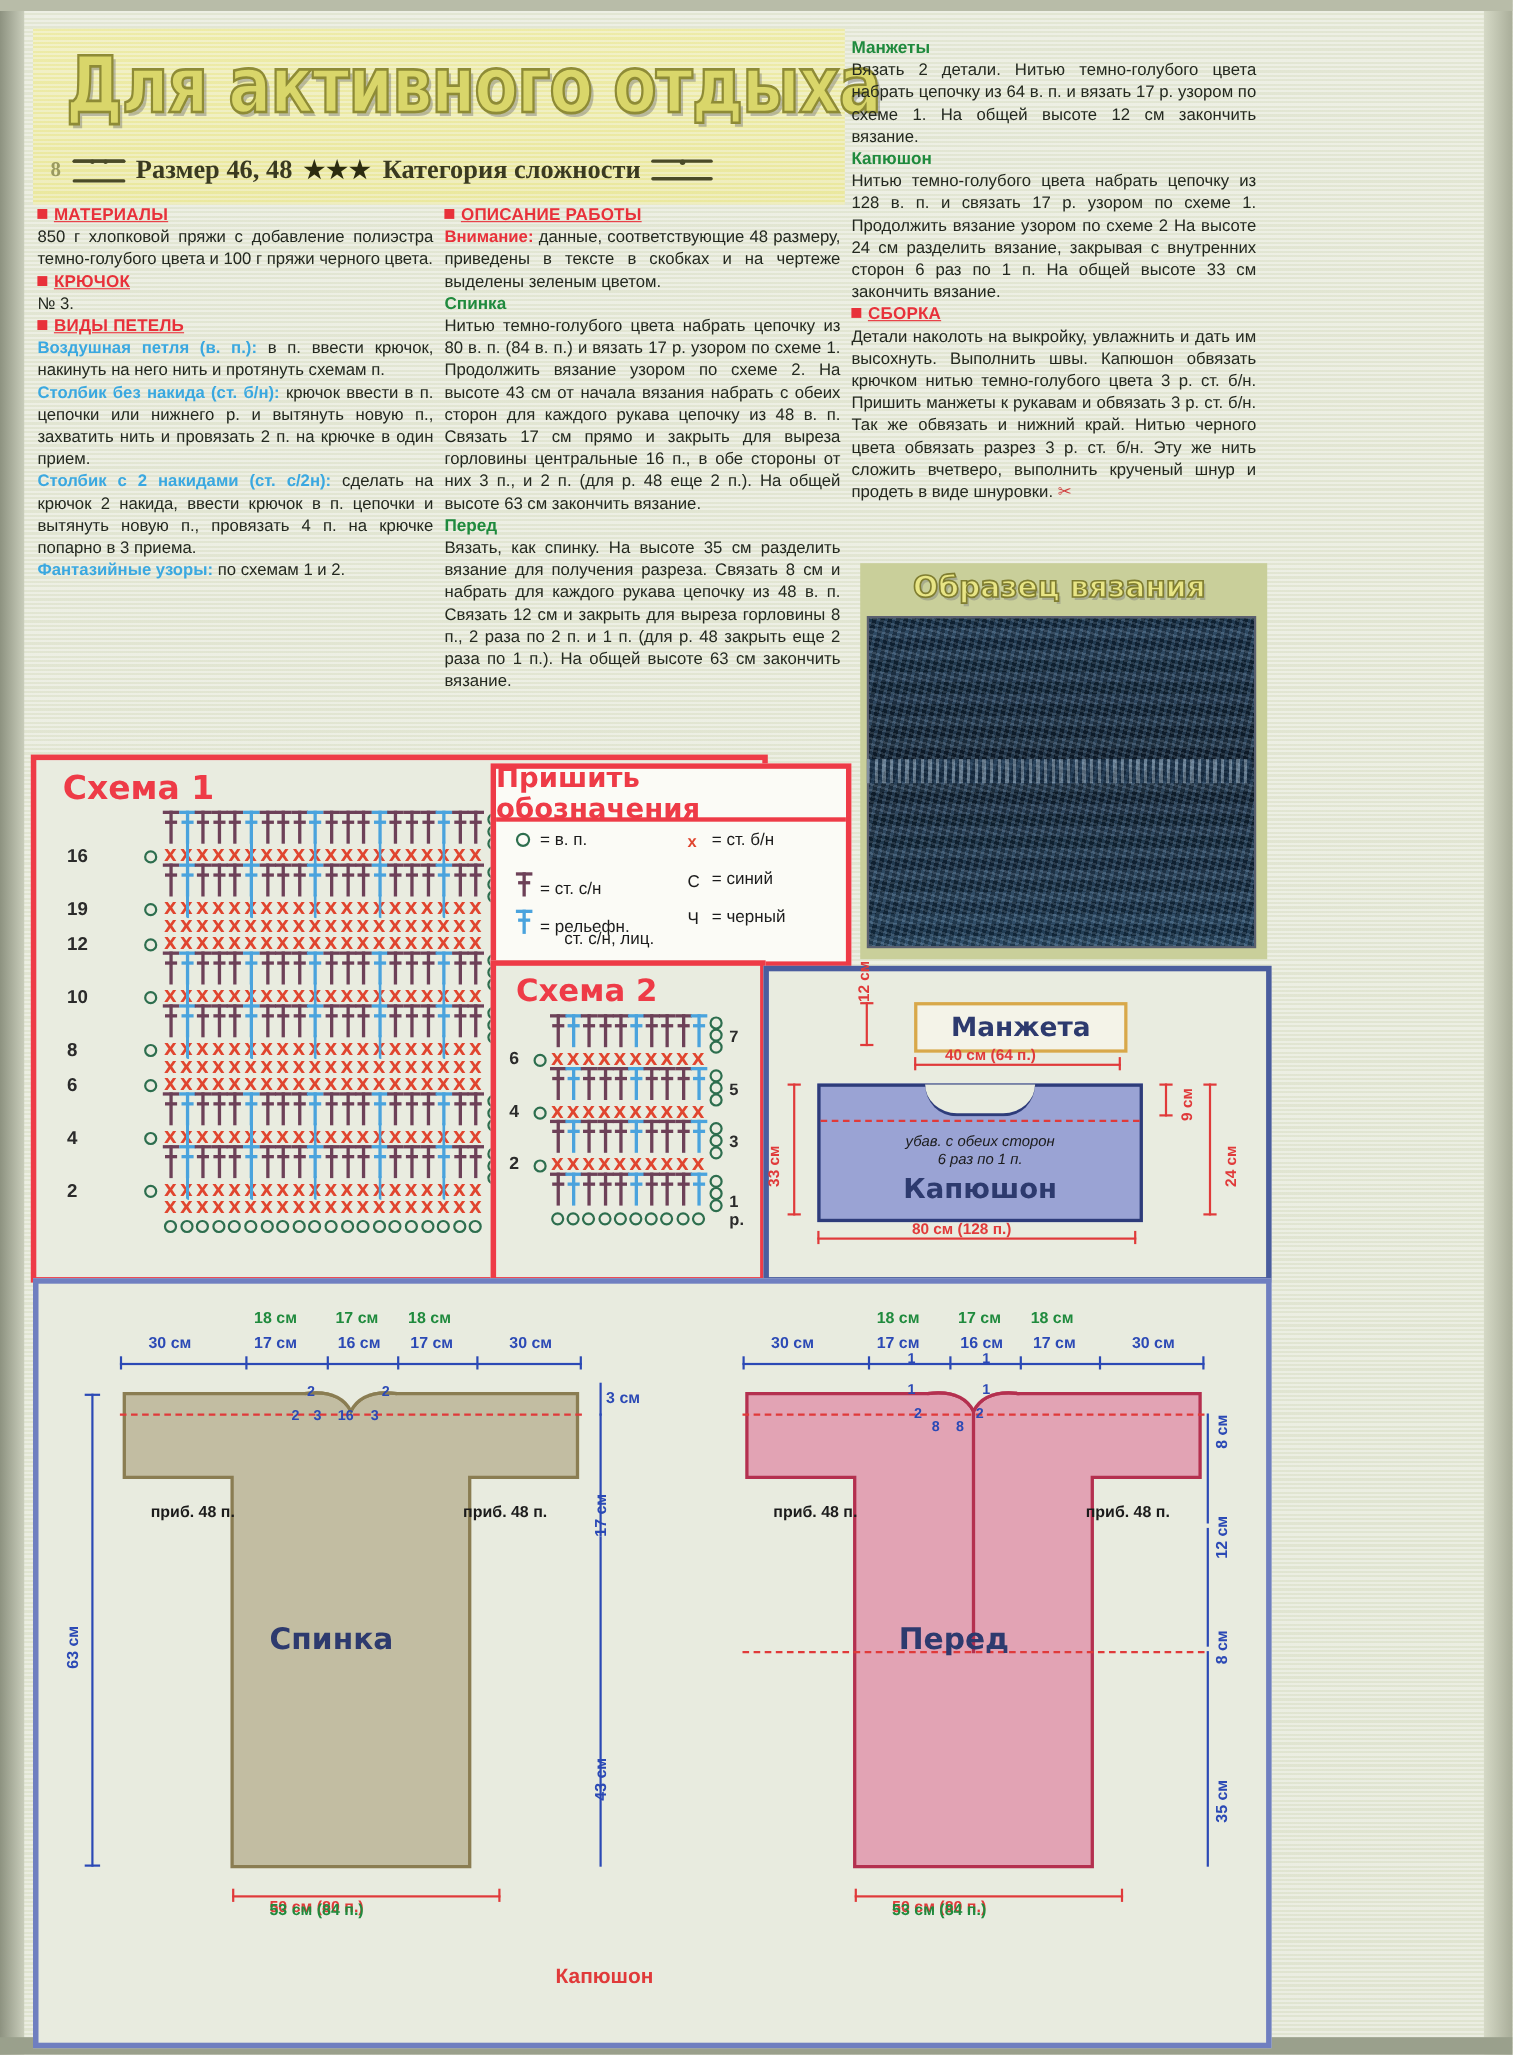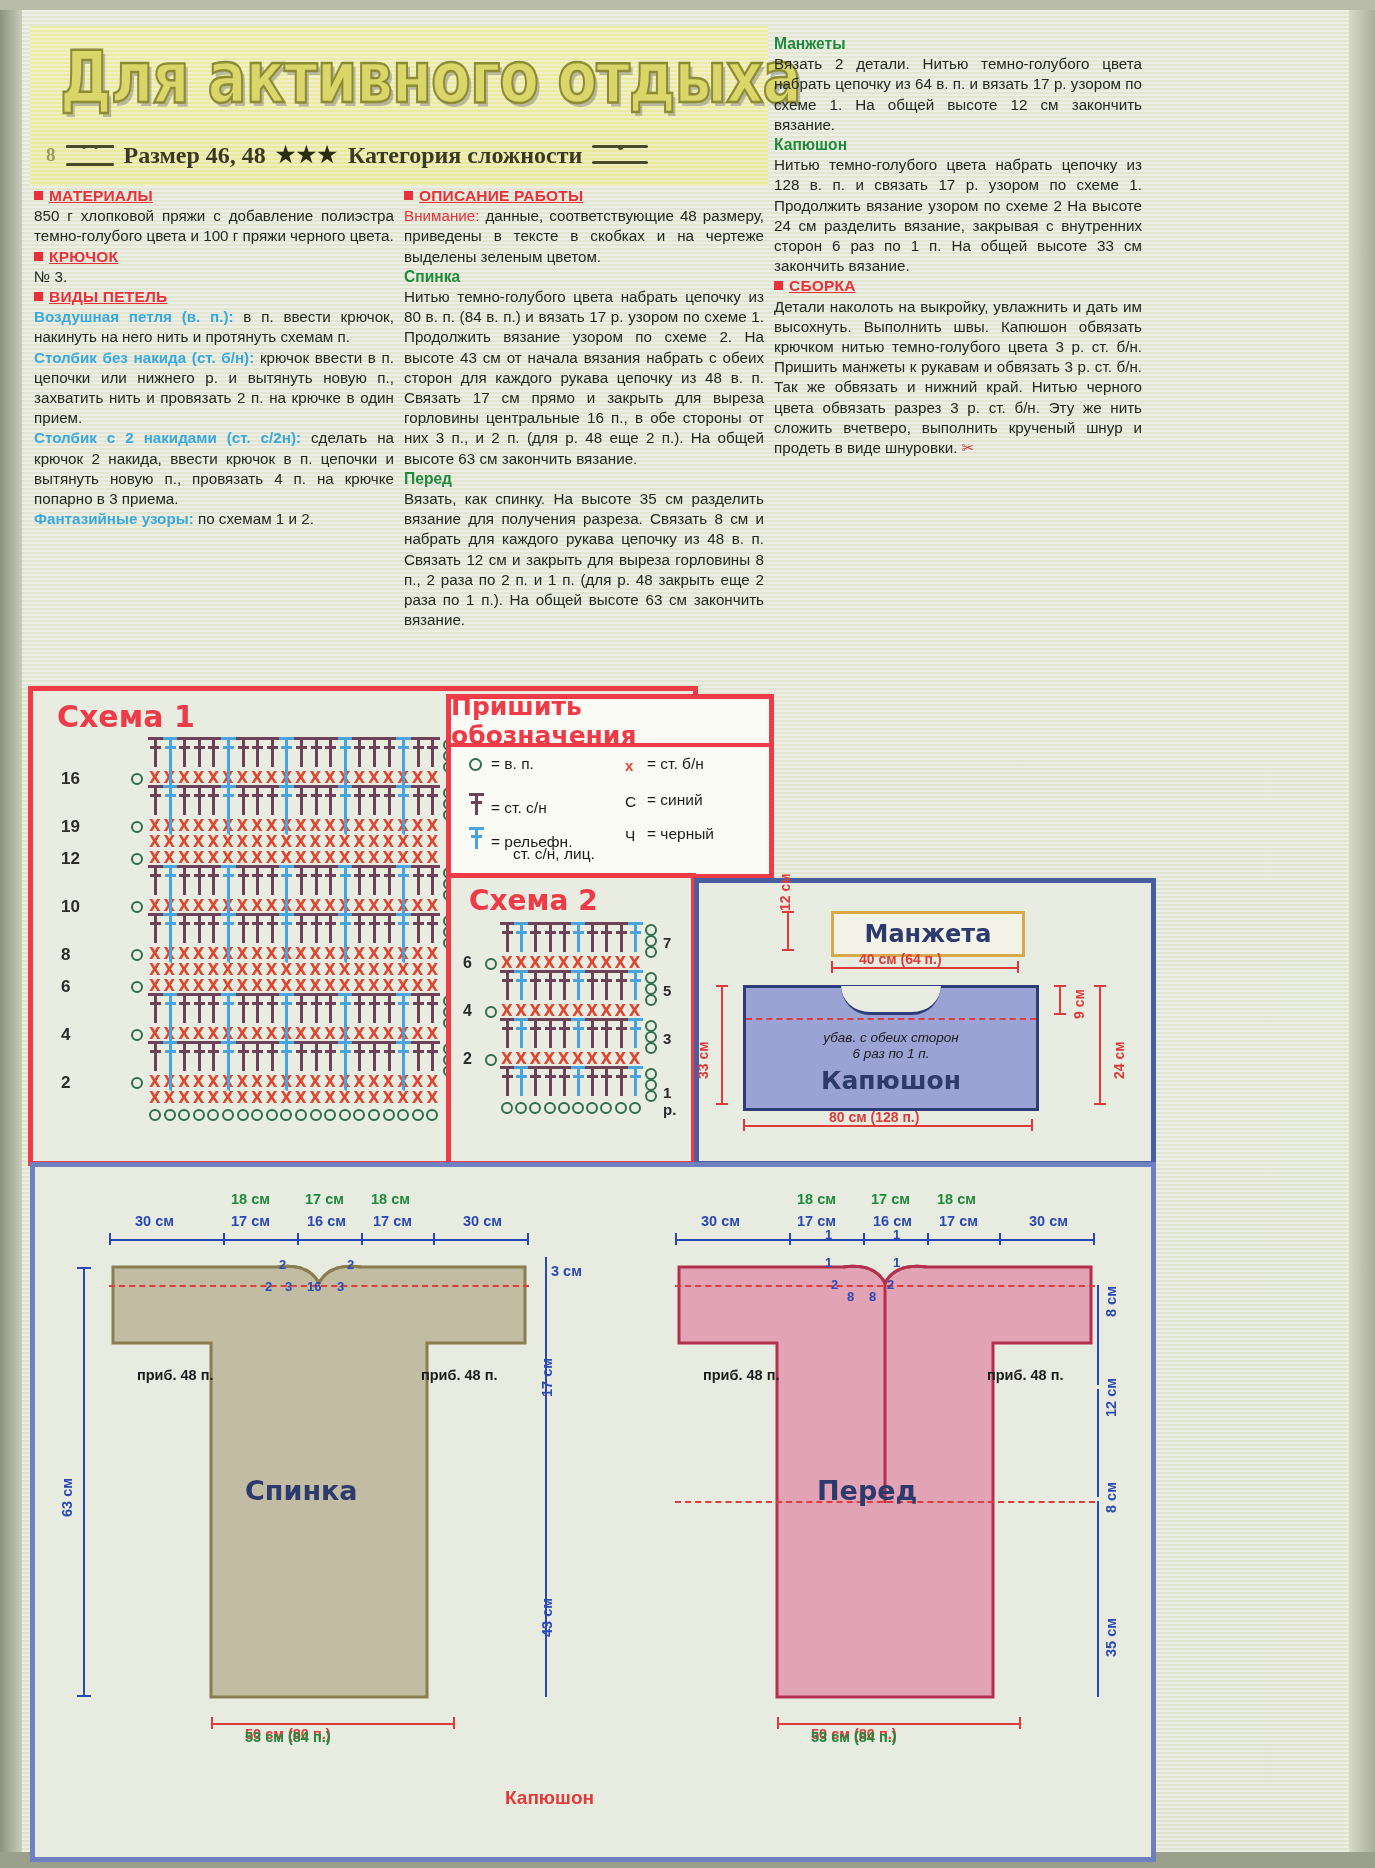--- a/index.html
+++ b/index.html
@@ -63,21 +63,21 @@
   
   .col{position:absolute;font-size:15.2px;line-height:20.2px;color:#23281f;text-align:justify;}
   #col1{left:34px;top:186px;width:360px;}
   #col2{left:404px;top:186px;width:360px;}
   #col3{left:774px;top:34px;width:368px;}
   .col p{margin:0;}
   .h-red{color:#e8313a;font-weight:bold;font-size:15.5px;text-decoration:underline;letter-spacing:.2px;}
   .bullet{display:inline-block;width:9px;height:9px;background:#e8313a;margin-right:6px;vertical-align:1px;}
   .h-green{color:#1f8a3d;font-weight:bold;font-size:15.6px;}
   .lead-blue{color:#3aa8e0;font-weight:bold;}
-  .lead-red{color:#e8313a;font-weight:normal;}
+  .lead-red{color:#e8313a;font-weight:bold;}
   .xicon{color:#cf3a3a;}
 
   
   #schemaPanel{
     position:absolute;left:28px;top:686px;width:660px;height:470px;
     border:5px solid #ee3b47;background:#e9ece0;
   }
   #schemaTitle{position:absolute;left:24px;top:8px;font-family:"DejaVu Sans",sans-serif;
     font-weight:bold;font-size:30px;color:#ee3b47;}
   #chart1{position:absolute;left:20px;top:40px;width:620px;height:420px;}
@@ -819,20 +819,25 @@
         <div class="ch" style="left:24px;top:90px;"></div>
         <div class="rnum" style="left:2px;top:134px;font-size:16px;">2</div>
         <div class="ch" style="left:24px;top:138px;"></div>
         <div class="rnum" style="left:202px;top:18px;font-size:15px;">7</div>
         <div class="rnum" style="left:202px;top:66px;font-size:15px;">5</div>
         <div class="rnum" style="left:202px;top:114px;font-size:15px;">3</div>
         <div class="rnum" style="left:202px;top:168px;font-size:15px;">1 р.</div>
       </div>
   </div>
 
+  <div id="photoWrap">
+    <div id="photoLabel">Образец вязания</div>
+    <div id="photo"></div>
+    <div id="photoStripe"></div>
+  </div>
 
   <div id="hoodPanel">
     <div class="cuffBox">
       <span>Манжета</span>
     </div>
 
     <div class="dimtxt" style="left:78px;top:28px;transform:rotate(-90deg);transform-origin:left top;width:40px;">12 см</div>
     <div class="dimline v" style="left:88px;top:28px;height:40px;width:2px;"></div>
     <div class="vtick" style="left:83px;top:28px;"></div>
     <div class="vtick" style="left:83px;top:66px;"></div>

